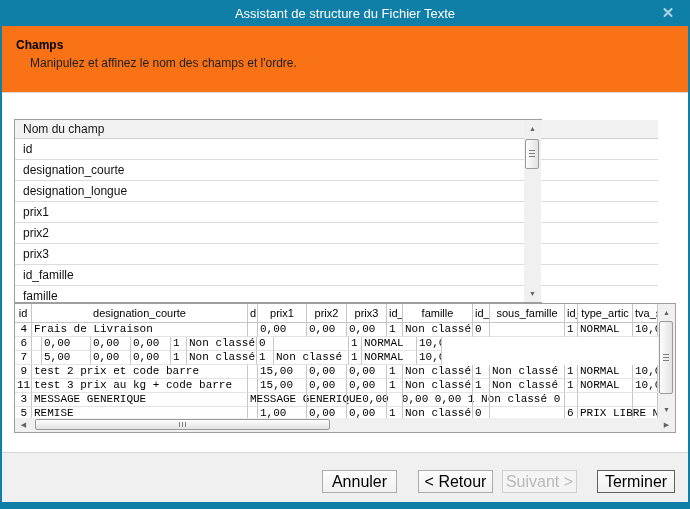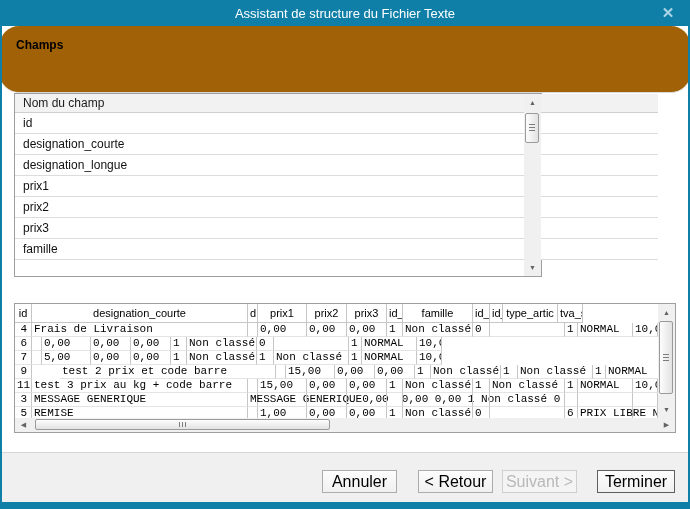--- a/index.html
+++ b/index.html
@@ -14,28 +14,28 @@
     position:absolute;left:0;top:0;width:690px;height:26px;margin-left:-2px;
     background:var(--accent);color:#fff;display:flex;align-items:center;justify-content:center;
     font-size:13px;
   }
   .close-btn{
     position:absolute;right:12px;top:3px;width:20px;height:20px;
     color:#a9d4e6;font-size:15px;font-weight:bold;text-align:center;line-height:20px;cursor:pointer;
   }
   .hdr{
     position:absolute;left:-2px;top:26px;width:690px;height:67px;
-    background:#a16207;border-bottom:1px solid #d9d9d9;border-radius:19px;
+    background:#f97316;border-bottom:1px solid #d9d9d9;
   }
   .hdr h1{margin:12px 0 0 16px;font-size:12px;font-weight:bold;color:#000;}
   .hdr p{margin:4px 0 0 30px;font-size:12px;color:#222;}
   .content{position:absolute;left:-2px;top:93px;width:690px;height:359px;background:#fff;}
   .panel{position:absolute;background:#fff;border:1px solid #9e9e9e;}
   
-  .fieldlist{left:14px;top:0;width:528px;height:184px;}
+  .fieldlist{left:14px;top:26px;width:528px;height:184px;}
   .fl-header{
     height:19px;line-height:18px;padding-left:8px;font-size:12px;color:#1a1a1a;
     background:#f2f2f2;border-bottom:1px solid #cfcfcf;width:643px;
   }
   .fl-rows{position:absolute;left:0;top:19px;width:643px;height:163px;overflow:hidden;}
   .fl-row{height:21px;line-height:20px;padding-left:8px;font-size:12px;color:#111;
     border-bottom:1px solid #dcdcdc;background:#fff;}
   
   .vsb{position:absolute;top:0;right:0;width:17px;background:#f0f0f0;}
   .fieldlist .vsb{height:182px;}
@@ -84,33 +84,35 @@
 
 <div class="window">
 
   <div class="titlebar">
     <span>Assistant de structure du Fichier Texte</span>
     <span class="close-btn">✕</span>
   </div>
 
   <div class="hdr">
     <h1>Champs</h1>
+    <p>Manipulez et affinez le nom des champs et l'ordre.</p>
   </div>
 
   <div class="content">
 
     <div class="panel fieldlist">
       <div class="fl-header">Nom du champ</div>
       <div class="fl-rows" id="fl-rows">
           <div class="fl-row">id</div>
           <div class="fl-row">designation_courte</div>
           <div class="fl-row">designation_longue</div>
           <div class="fl-row">prix1</div>
           <div class="fl-row">prix2</div>
           <div class="fl-row">prix3</div>
+          <div class="fl-row">id_famille</div>
           <div class="fl-row">famille</div>
         </div>
       <div class="vsb">
         <div class="sb-btn up">▲</div>
         <div class="sb-thumb" style="top:19px;height:30px;">
           <span class="grip-h">
               <i></i>
               <i></i>
               <i></i>
             </span>
@@ -125,20 +127,21 @@
             <div class="g-row">
               <div class="g-cell" style="width: 17px;">id</div>
               <div class="g-cell" style="width: 216px;">designation_courte</div>
               <div class="g-cell" style="width: 10px;">d</div>
               <div class="g-cell" style="width: 49px;">prix1</div>
               <div class="g-cell" style="width: 40px;">prix2</div>
               <div class="g-cell" style="width: 40px;">prix3</div>
               <div class="g-cell" style="width: 16px;">id_</div>
               <div class="g-cell" style="width: 70px;">famille</div>
               <div class="g-cell" style="width: 17px;">id_</div>
+              <div class="g-cell" style="width: 75px;">sous_famille</div>
               <div class="g-cell" style="width: 13px;">id_</div>
               <div class="g-cell" style="width: 55px;">type_artic</div>
               <div class="g-cell" style="width: 25px;">tva_su</div>
             </div>
           </div>
         <div class="g-body" id="g-body">
             <div class="g-row">
               <div class="g-cell al-r" style="width: 17px;">4</div>
               <div class="g-cell" style="width: 216px;">Frais de Livraison</div>
               <div class="g-cell" style="width: 10px;"></div>
@@ -176,21 +179,21 @@
               <div class="g-cell" style="width: 16px;">1</div>
               <div class="g-cell" style="width: 70px;">Non classé</div>
               <div class="g-cell" style="width: 17px;">1</div>
               <div class="g-cell" style="width: 75px;">Non classé</div>
               <div class="g-cell" style="width: 13px;">1</div>
               <div class="g-cell" style="width: 55px;">NORMAL</div>
               <div class="g-cell" style="width: 25px;">10,00</div>
             </div>
             <div class="g-row">
               <div class="g-cell al-r" style="width: 17px;">9</div>
-              <div class="g-cell" style="width: 216px; margin-left: 28px;">test 2 prix et code barre</div>
+              <div class="g-cell" style="width: 216px;">test 2 prix et code barre</div>
               <div class="g-cell" style="width: 10px;"></div>
               <div class="g-cell" style="width: 49px;">15,00</div>
               <div class="g-cell" style="width: 40px;">0,00</div>
               <div class="g-cell" style="width: 40px;">0,00</div>
               <div class="g-cell" style="width: 16px;">1</div>
               <div class="g-cell" style="width: 70px;">Non classé</div>
               <div class="g-cell" style="width: 17px;">1</div>
               <div class="g-cell" style="width: 75px;">Non classé</div>
               <div class="g-cell" style="width: 13px;">1</div>
               <div class="g-cell" style="width: 55px;">NORMAL</div>

